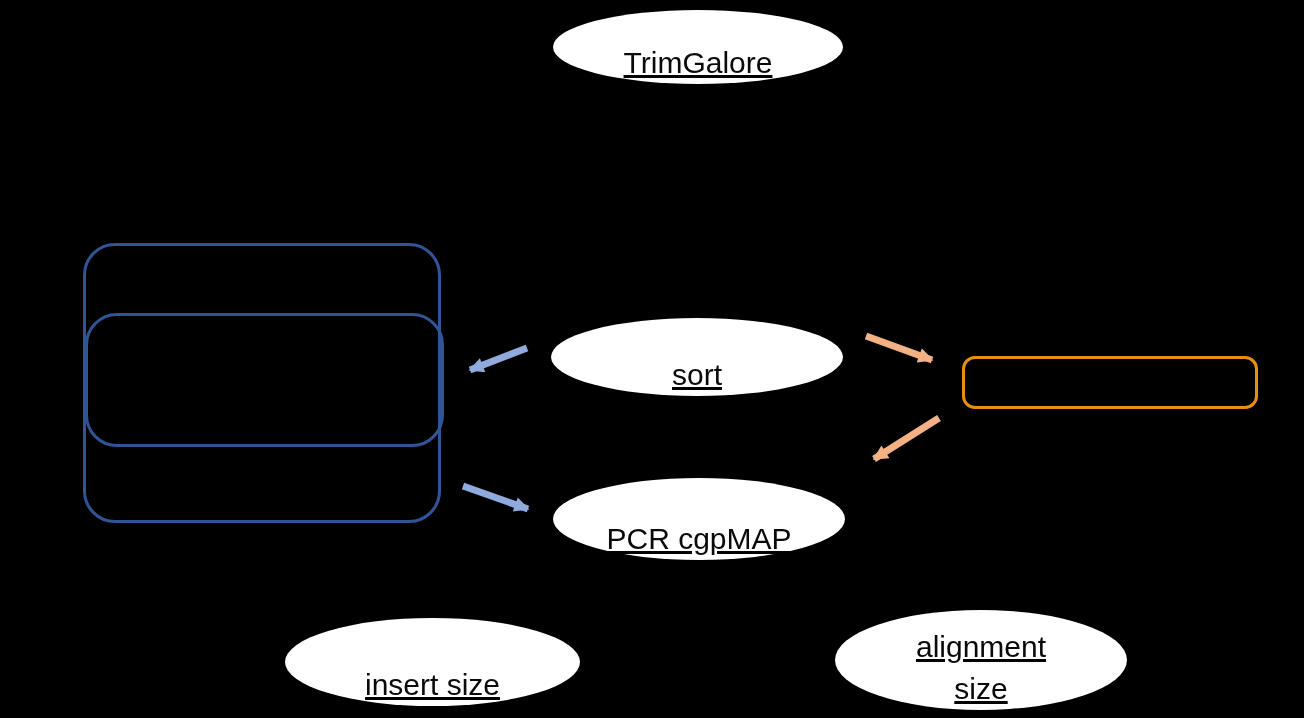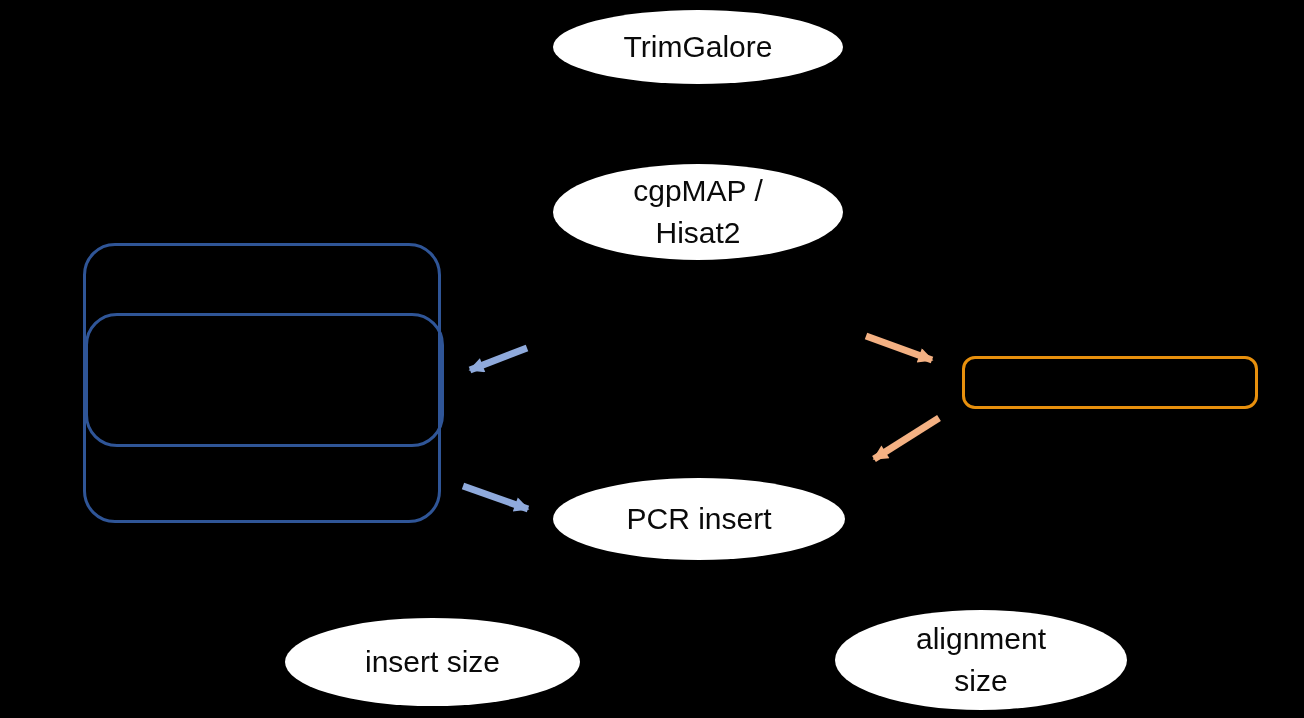--- a/index.html
+++ b/index.html
@@ -13,23 +13,24 @@
     height: 718px;
     background: var(--background, #000);
     overflow: hidden;
     font-family: "Liberation Sans", sans-serif;
   }
   .node {
     position: absolute;
     background: var(--node-fill, #fff);
     border-radius: 50%;
     display: flex;
-    align-items: center;
+    align-items: flex-end;
     justify-content: center;
     text-align: center;
+    text-decoration: underline;
   }
   .node .label {
     color: var(--node-text, #000);
     font-size: 30px;
     line-height: 1.4;
     white-space: pre-line;
   }
   #node-trimgalore { left: 553px; top: 10px;  width: 290px; height: 74px; }
   #node-cgpmap     { left: 553px; top: 164px; width: 290px; height: 96px; }
   #node-sort       { left: 551px; top: 318px; width: 292px; height: 78px; }
@@ -72,28 +73,27 @@
 
   <div class="box" id="blue-box-outer"></div>
   <div class="box" id="blue-box-inner"></div>
 
   <div class="box" id="orange-box"></div>
 
   <div class="node" id="node-trimgalore">
     <span class="label">TrimGalore</span>
   </div>
 
-  <div class="node" id="node-cgpmap">
-    <span class="label">cgpMAP /
-Hisat2</span>
+
+  <div class="node" id="node-sort">
+    <span class="label">sort</span>
   </div>
 
-
   <div class="node" id="node-pcr">
-    <span class="label">PCR insert</span>
+    <span class="label">PCR cgpMAP</span>
   </div>
 
   <div class="node" id="node-insert">
     <span class="label">insert size</span>
   </div>
 
   <div class="node" id="node-astats">
     <span class="label">alignment
 size</span>
   </div>

